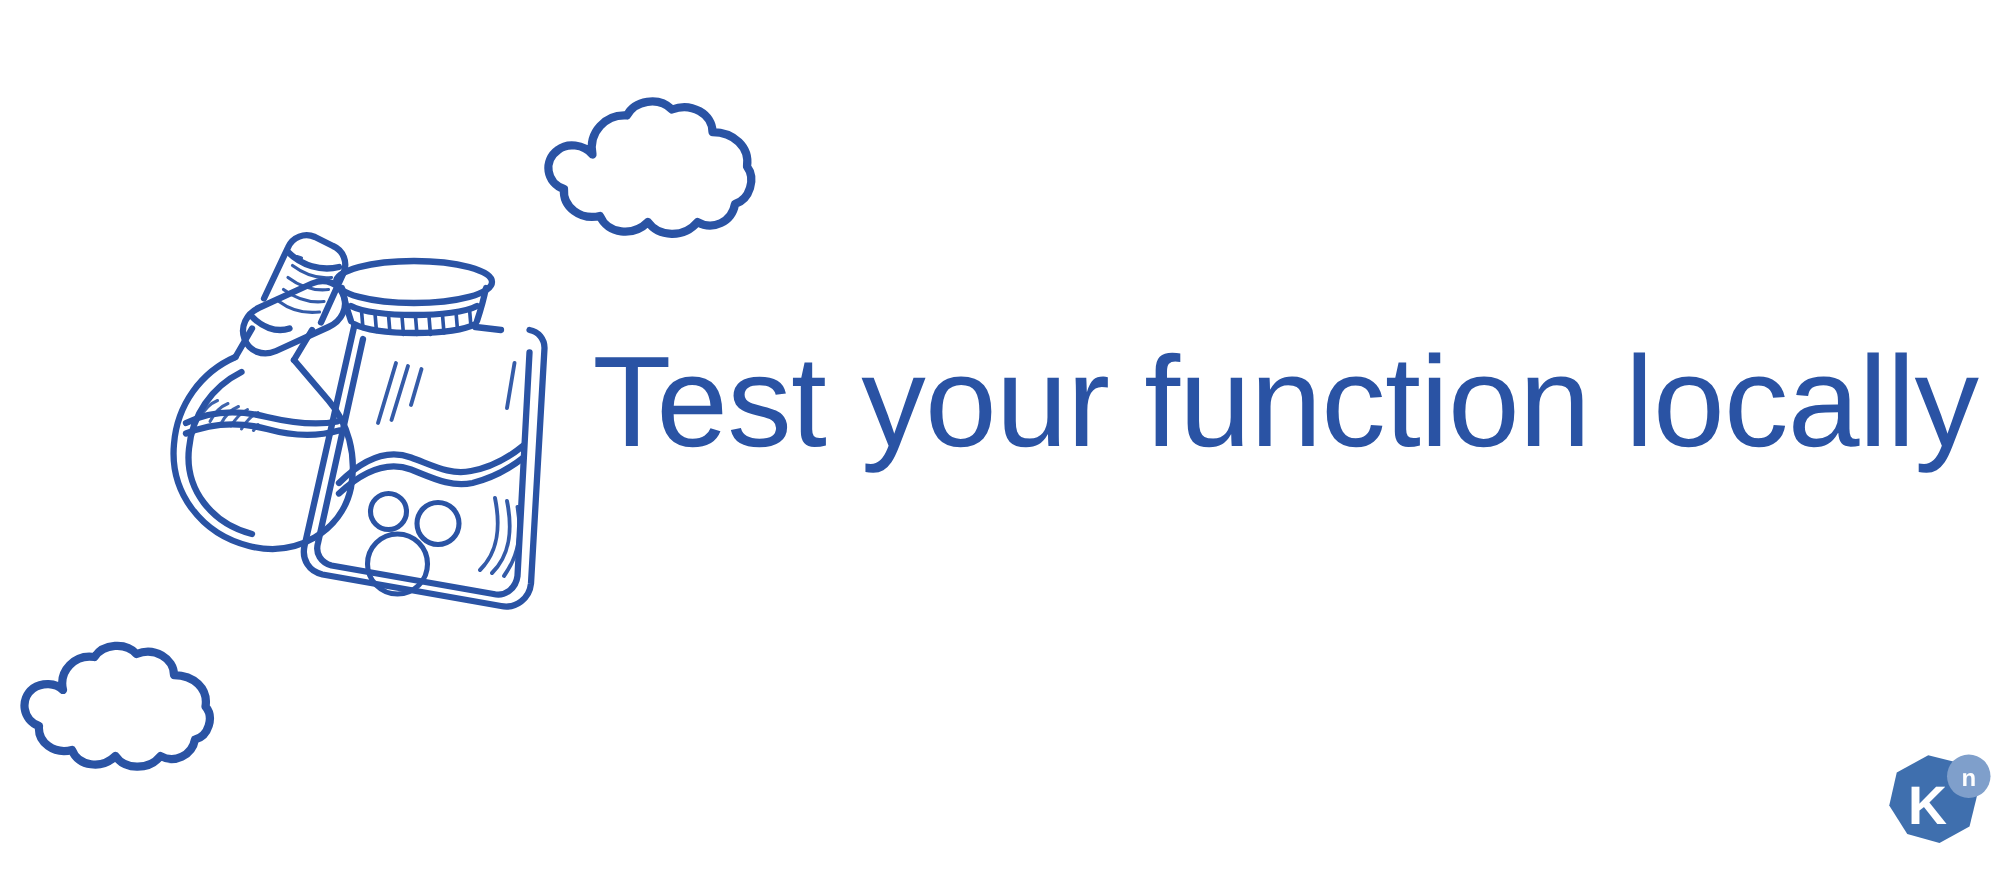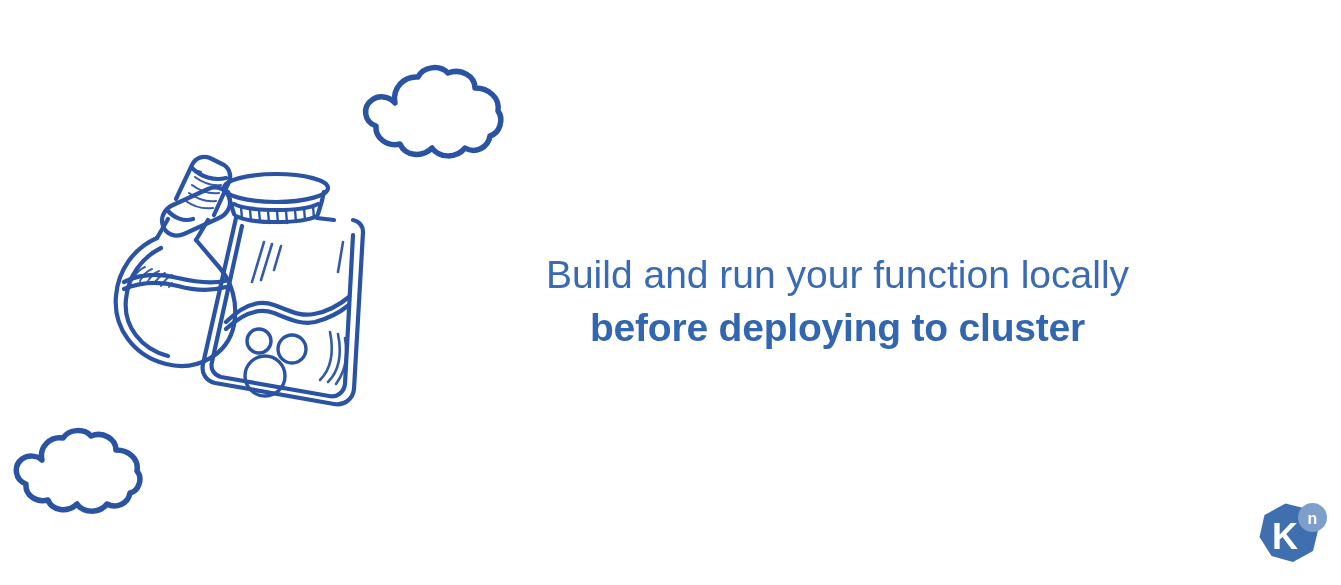--- a/index.html
+++ b/index.html
@@ -246,24 +246,21 @@
 
       <g stroke-width="2.6" opacity="0.95">
         <path d="M268 190 C 272 210 270 226 258 238"></path>
         <path d="M276 192 C 280 212 278 228 266 240"></path>
         <path d="M283 196 C 286 214 284 228 274 242"></path>
       </g>
     </svg>
   </div>
 
   <div class="text-block">
-    <div class="sub-wrap">
-      <p class="subline">Build and run your function locally</p>
-      <p class="subline strong">before deploying to cluster</p>
-    </div>
+    <h1 class="headline">Test your function locally</h1>
   </div>
 
   <div id="knative-logo">
     <svg viewBox="0 0 80 72" width="80" height="72">
 
       <path d="M33.5 3.5
                L 55.5 9.0
                L 66.5 28.5
                L 61.0 51.0
                L 41.0 62.0

